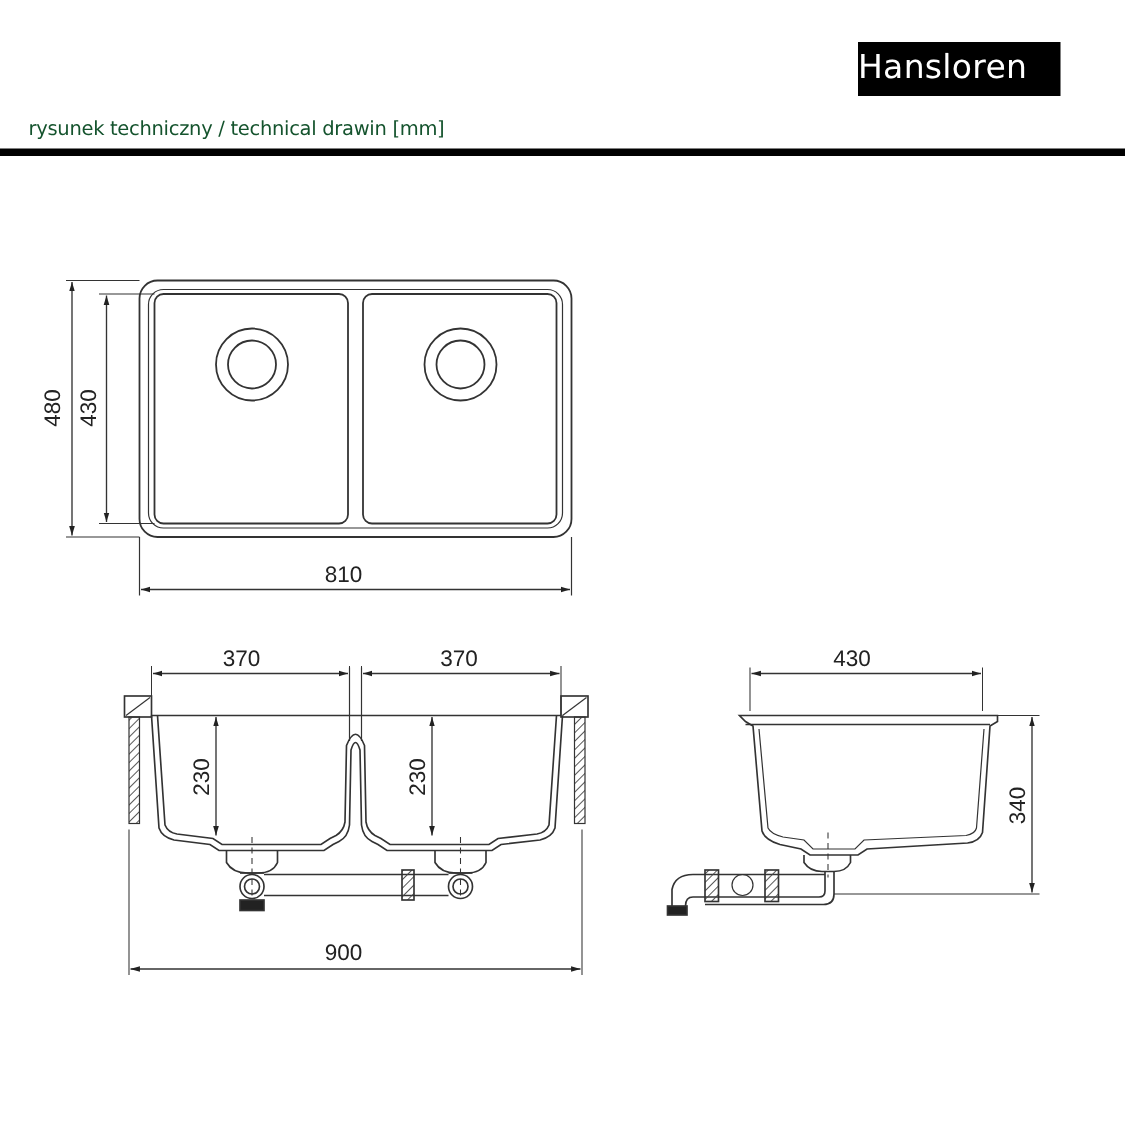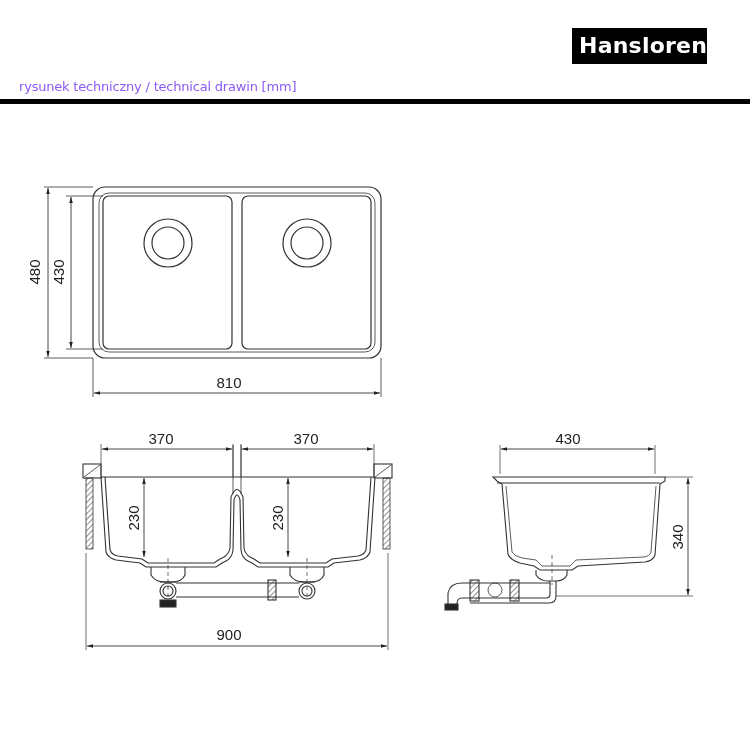--- a/index.html
+++ b/index.html
@@ -1,19 +1,19 @@
 <!DOCTYPE html>
 <html><head>
 <meta charset="utf-8">
 <style>
   html,body{margin:0;padding:0;background:#fff;}
   body{width:750px;height:750px;position:relative;overflow:hidden;font-family:"Liberation Sans",sans-serif;}
   .logo{position:absolute;left:572px;top:28px;width:135px;height:36px;background:#000;color:#fff;
-        font-family:"DejaVu Sans",sans-serif;font-size:22px;font-weight:bold;line-height:36px;text-align:right;letter-spacing:0.2px;}
-  .subtitle{position:absolute;left:19px;top:79px;font-size:13px;color:#8b5cf6;font-family:"DejaVu Sans",sans-serif;letter-spacing:-0.2px;}
+        font-family:"DejaVu Sans",sans-serif;font-size:22px;font-weight:normal;line-height:36px;text-align:left;letter-spacing:0.2px;}
+  .subtitle{position:absolute;left:19px;top:79px;font-size:13px;color:#14532d;font-family:"DejaVu Sans",sans-serif;letter-spacing:-0.2px;}
   .rule{position:absolute;left:0;top:99px;width:750px;height:5px;background:#000;}
   svg{position:absolute;left:0;top:0;}
   .dim{font-family:"Liberation Sans",sans-serif;font-size:15px;fill:#222;}
 </style>
 </head>
 <body>
 
 <div class="logo">Hansloren</div>
 <div class="subtitle">rysunek techniczny / technical drawin [mm]</div>
 <div class="rule"></div>

